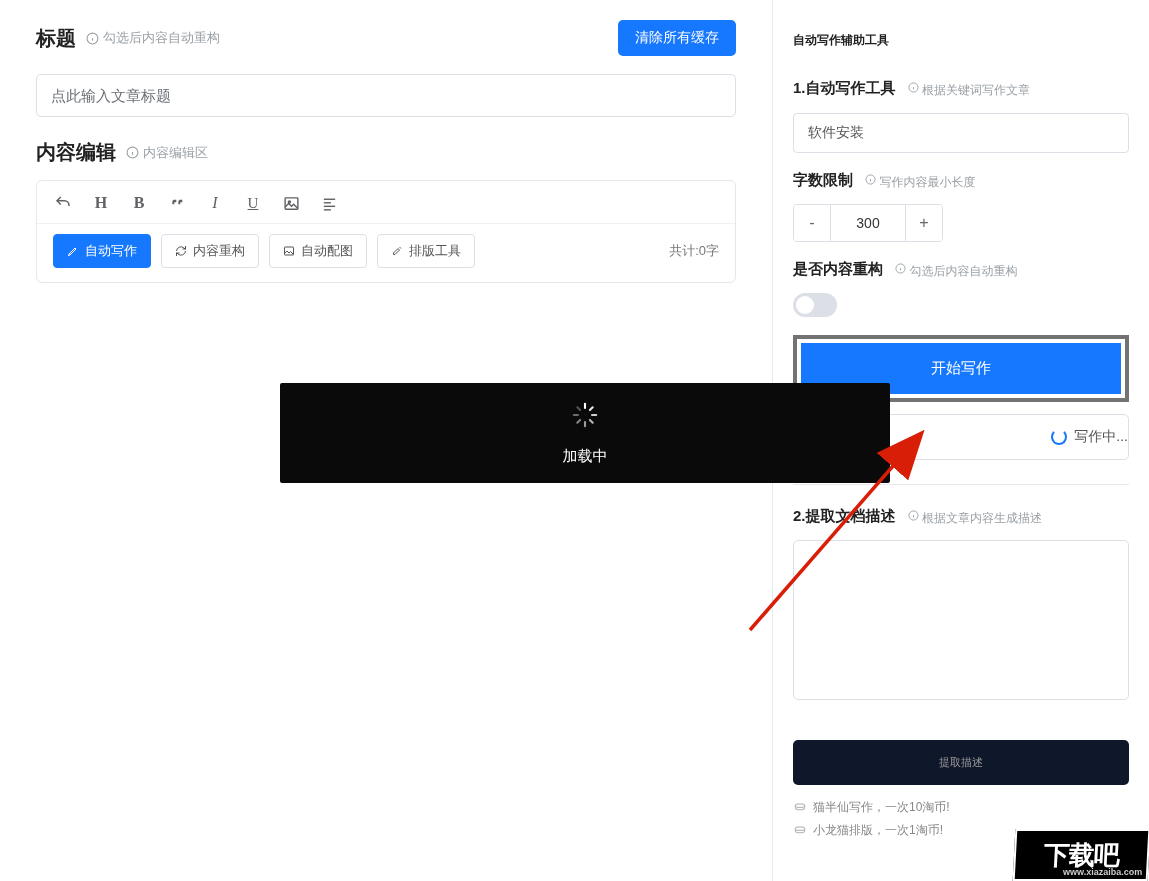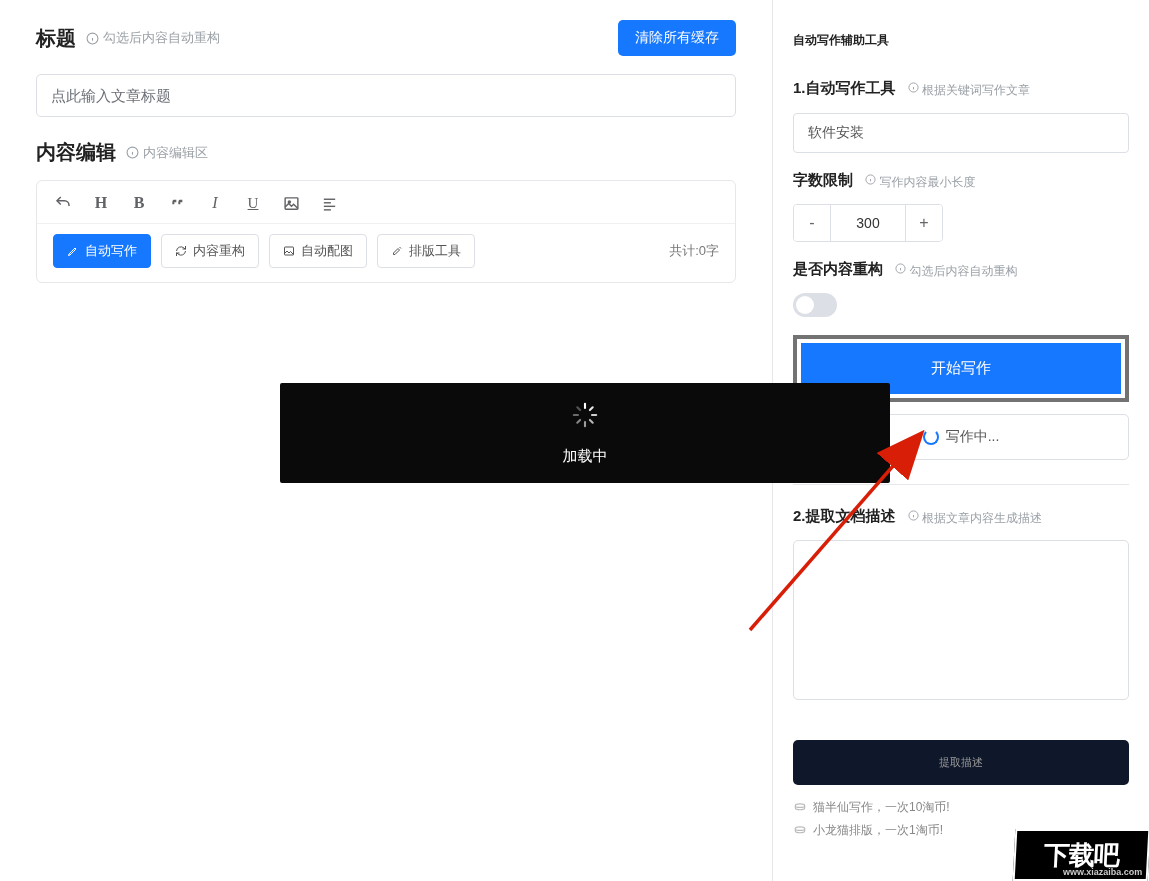--- a/index.html
+++ b/index.html
@@ -32,21 +32,21 @@
     .r-row { margin-bottom:18px; }
     .r-input { width:100%; border:1px solid #dcdfe6; border-radius:4px; padding:11px 14px; font-size:14px; margin-top:14px; color:#555; outline:none; }
     .stepper { display:inline-flex; border:1px solid #dcdfe6; border-radius:4px; overflow:hidden; margin-top:13px; }
     .stepper button { width:36px; height:36px; background:#fff; border:none; color:#666; font-size:16px; cursor:pointer; }
     .stepper .sep { width:1px; background:#dcdfe6; }
     .stepper input { width:74px; text-align:center; border:none; font-size:14px; color:#333; outline:none; }
     .toggle { width:44px; height:24px; border-radius:12px; background:#dcdfe6; margin-top:13px; position:relative; cursor:pointer; }
     .toggle::after { content:""; position:absolute; left:3px; top:3px; width:18px; height:18px; background:#fff; border-radius:50%; }
     .start-btn-wrap { border:4px solid #737373; padding:4px; margin-top:6px; }
     .start-btn { width:100%; background:#1677ff; color:#fff; border:none; padding:16px 0; font-size:15px; cursor:pointer; }
-    .loading-btn { width:100%; border:1px solid #dcdfe6; border-radius:5px; padding:13px 0; background:#fff; color:#555; font-size:14px; margin-top:12px; display:flex; align-items:center; justify-content:center; gap:7px; }
+    .loading-btn { width:100%; border:1px solid #dcdfe6; border-radius:5px; padding:13px 0; background:#fff; color:#555; font-size:14px; margin-top:12px; display:flex; align-items:center; justify-content:flex-end; gap:7px; }
     .spin-icon { width:16px; height:16px; border:2px solid #1677ff; border-top-color:transparent; border-radius:50%; }
     .hr { height:1px; background:#e5e7eb; margin:24px 0 22px 0; }
     .desc-area { width:100%; height:160px; border:1px solid #dcdfe6; border-radius:5px; margin-top:13px; resize:none; }
     .extract-btn { width:100%; background:#0f172a; border:none; border-radius:5px; padding:15px 0; font-size:11px; color:#999; margin-top:18px; cursor:pointer; }
     .foot-line { font-size:12px; color:#888; margin-top:14px; display:flex; align-items:center; gap:6px; }
     .coin-icon { fill:#bbb; }
     
     .overlay { position:absolute; left:280px; top:383px; width:610px; height:100px; background:#0a0a0a; color:#fff; display:flex; flex-direction:column; align-items:center; justify-content:center; gap:18px; border-radius:2px; }
     .overlay-spin { width:28px; height:28px; }
     .overlay-text { font-size:15px; }

